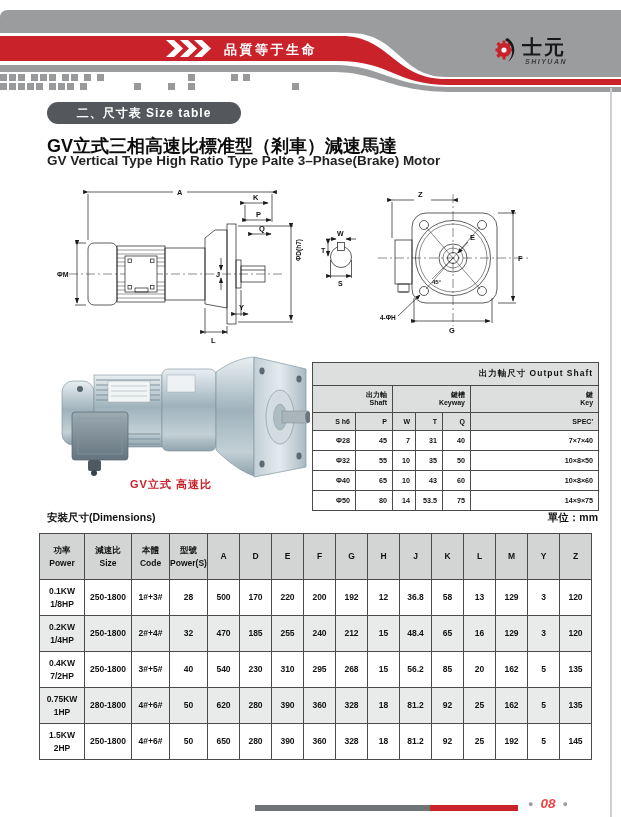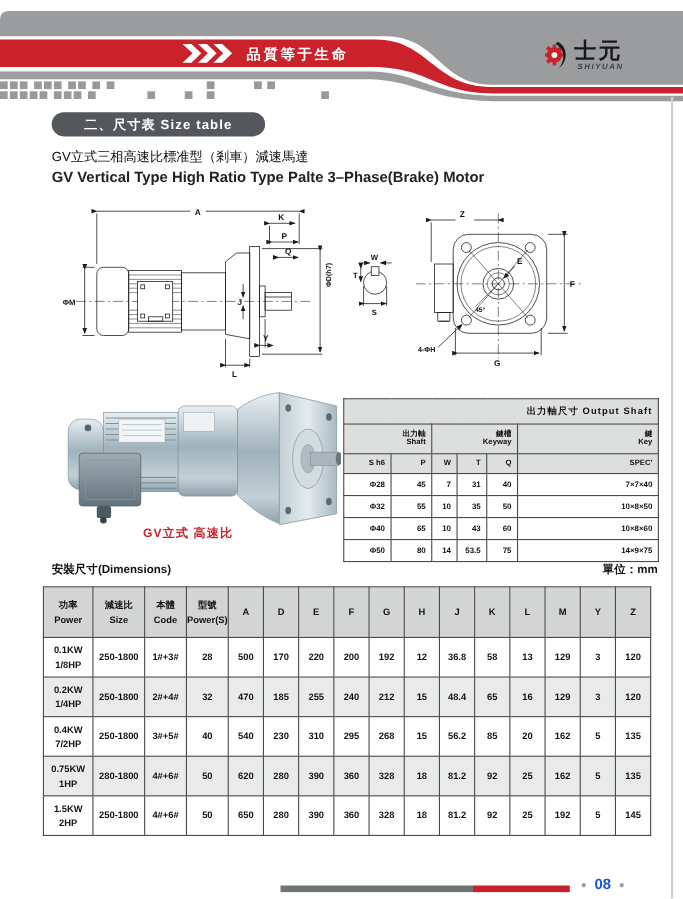--- a/index.html
+++ b/index.html
@@ -11,21 +11,21 @@
   
   .logo-box { position:absolute; left:494px; top:36px; display:flex; align-items:flex-start; gap:2px; }
   .logo-texts { display:flex; flex-direction:column; }
   .logo-zh { font-size:20px; font-weight:bold; color:#17181a; letter-spacing:2px; line-height:22px; }
   .logo-en { font-size:7px; font-weight:bold; font-style:italic; color:#3c4043; letter-spacing:1.5px; margin-left:3px; }
 
   .pill { position:absolute; left:47px; top:102px; width:194px; height:22px; background:#54585c;
           border-radius:12px; color:#fff; font-size:12px; font-weight:bold; text-align:center;
           line-height:22px; letter-spacing:1px; }
 
-  .title-zh { position:absolute; left:47px; top:134px; font-size:12px; font-weight:normal; color:#0d0d0d; }
+  .title-zh { position:absolute; left:47px; top:134px; font-size:18px; font-weight:bold; color:#0d0d0d; }
   .title-en { position:absolute; left:47px; top:153px; font-size:13.5px; font-weight:bold; color:#222; }
 
   .photo-caption { position:absolute; left:130px; top:477px; font-size:11px; font-weight:bold;
                    color:#c9222b; letter-spacing:1px;text-align:center; }
 
   
   .shaft-table { position:absolute; left:312px; top:362px; width:286px; border-collapse:collapse;
                  table-layout:fixed; font-size:7.5px; color:#111; }
   .shaft-table th, .shaft-table td { border:1px solid #4a4a4a; text-align:right; vertical-align:middle;
                  font-weight:bold; padding:5px; }
@@ -46,21 +46,21 @@
                font-weight:bold; white-space:pre-line; padding:0; line-height:1.5; }
   .dim-table thead th { background:#d3d5d5; height:46px; font-size:8.5px; }
   .dim-table tbody td { height:36px; background:#fff; }
   .dim-table tbody tr:nth-child(even) td { background:#e9ebea; }
 
   
   .footer-bar-gray { position:absolute; left:255px; top:805px; width:175px; height:6px; background:#6f7477; }
   .footer-bar-red  { position:absolute; left:430px; top:805px; width:88px;  height:6px; background:#c9222b; }
   .page-num { position:absolute; left:528px; top:796px; width:80px; display:flex; align-items:center; gap:7px; }
   .page-num .dot { color:#9aa0a2; font-size:9px; }
-  .page-num .num { color:#1d4ed8; font-size:13.5px; font-weight:bold; }
+  .page-num .num { color:#ef4444; font-size:13.5px; font-weight:bold;font-style:italic; }
 
   .edge-line { position:absolute; left:610px; top:88px; width:1.5px; height:729px; background:#cdd0d2; }
 
   svg text { font-family:"Liberation Sans", sans-serif; }
 </style>
 </head>
 <body>
 
 <div class="page">
 

